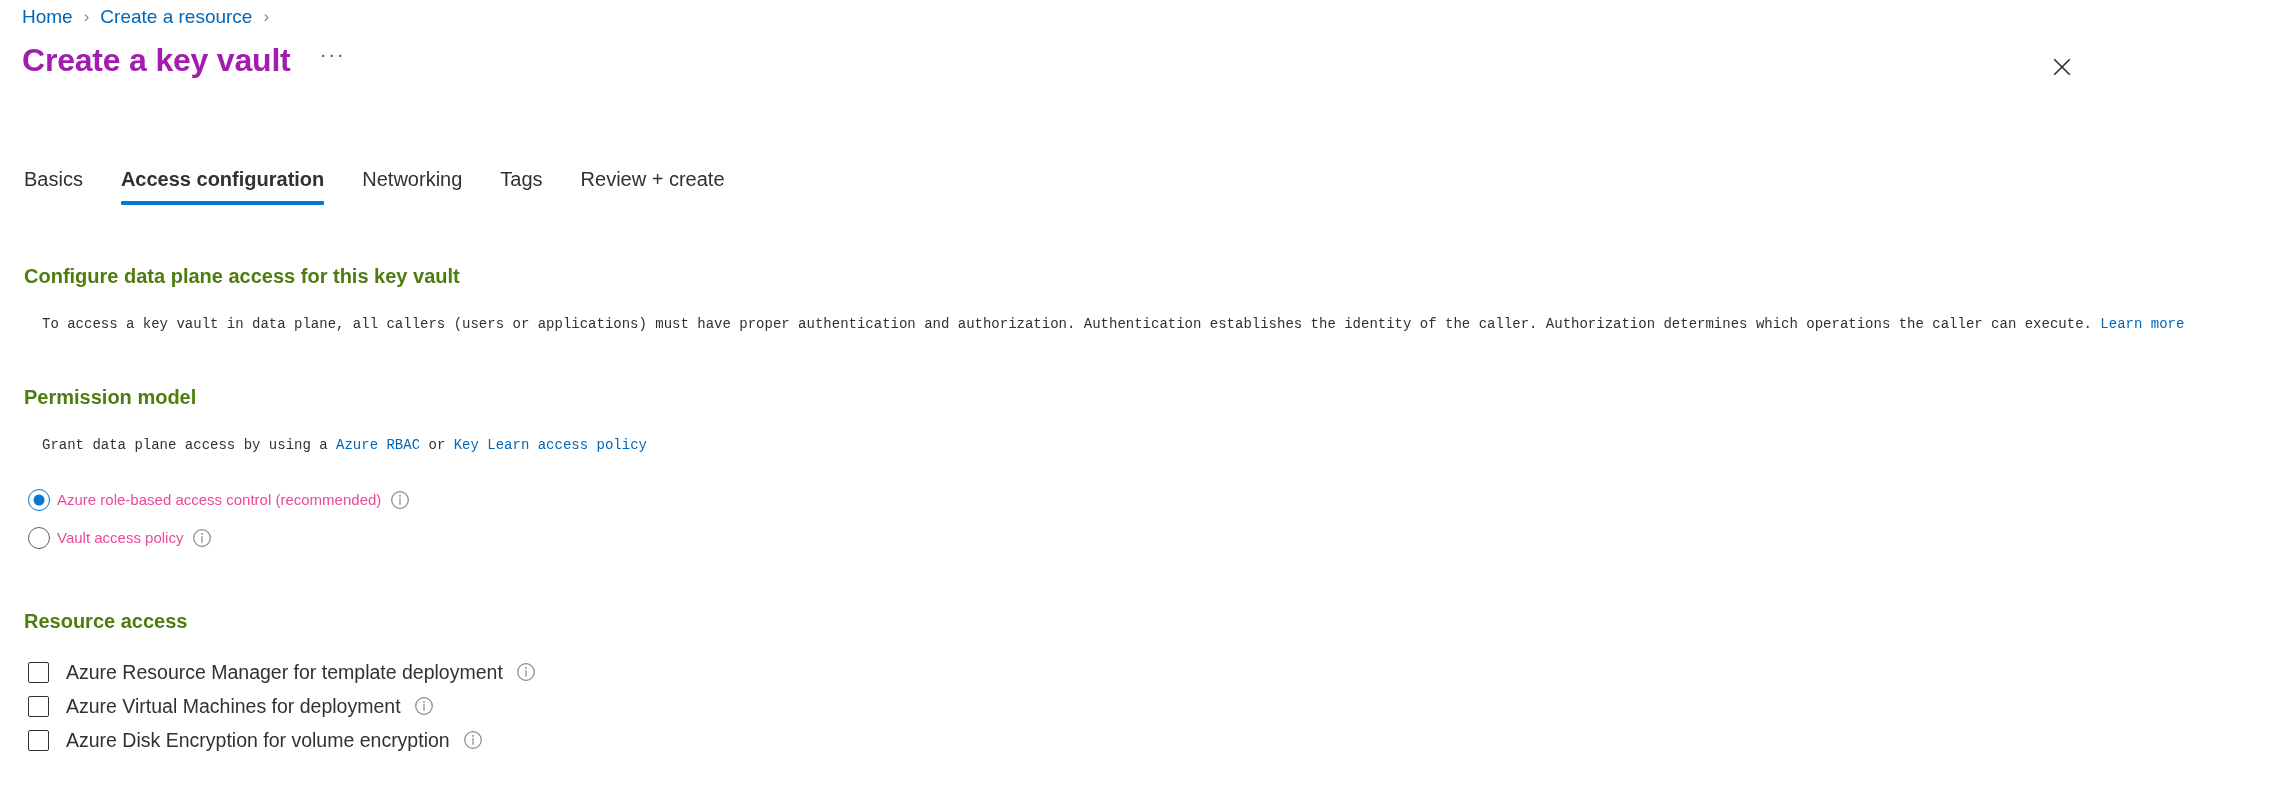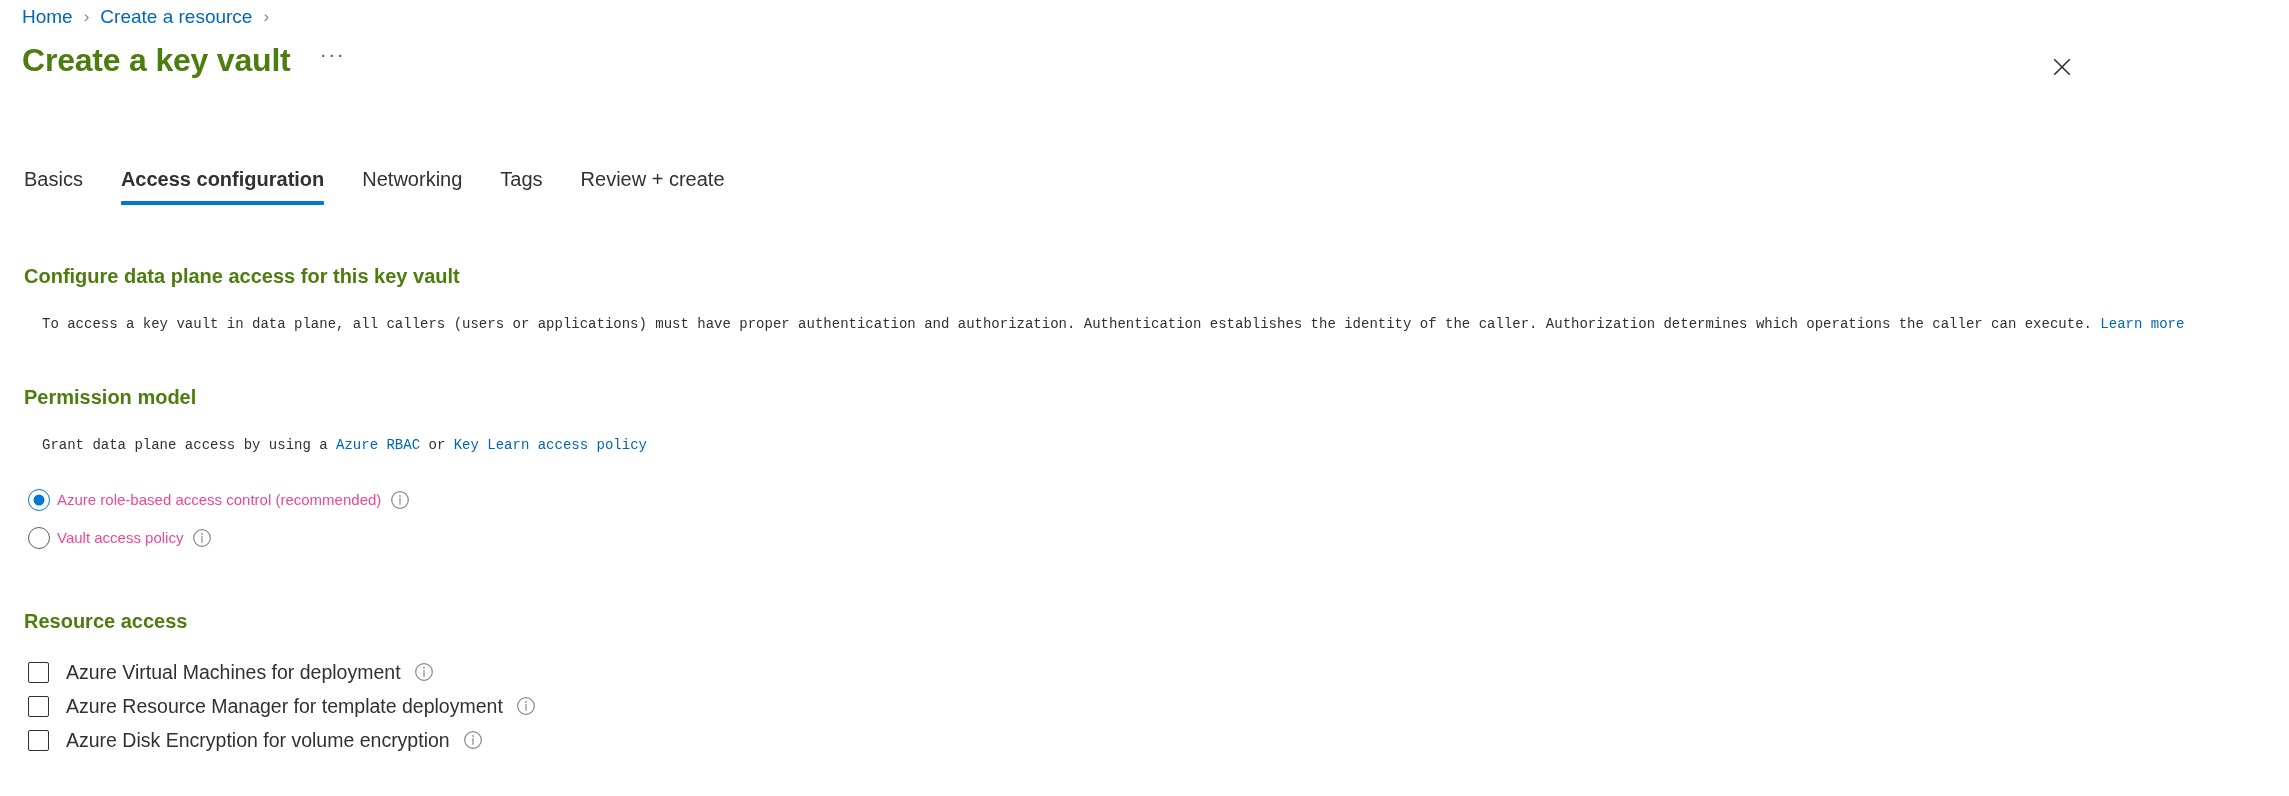--- a/index.html
+++ b/index.html
@@ -45,21 +45,21 @@
     position: absolute;
     left: 22px;
     top: 40px;
     display: flex;
     align-items: center;
   }
   .page-title {
     font-size: 32px;
     font-weight: 600;
     line-height: 40px;
-    color: #4d7c0f;
+    color: #a21caf;
     letter-spacing: -0.2px;
     white-space: nowrap;
     margin: 0;
   }
   .ellipsis-btn {
     margin-left: 25px;
     width: 34px;
     height: 34px;
     display: flex;
     align-items: center;
@@ -309,33 +309,33 @@
       </div>
     </div>
 
     <div class="block-resource">
       <h2 class="section-heading">Resource access</h2>
 
       <div class="checkbox-group">
 
         <div class="check-row">
           <span class="check-box"></span>
-          <span class="check-label">Azure Virtual Machines for deployment</span>
+          <span class="check-label">Azure Resource Manager for template deployment</span>
           <span class="info-icon">
             <svg width="20" height="20" viewBox="0 0 20 20">
               <circle cx="10" cy="10" r="8.3" fill="none" stroke="#8a8886" stroke-width="1.2"></circle>
               <circle cx="10" cy="5.9" r="0.95" fill="#8a8886"></circle>
               <path d="M10 8.6 L10 14.3" stroke="#8a8886" stroke-width="1.2" stroke-linecap="round"></path>
             </svg>
           </span>
         </div>
 
         <div class="check-row">
           <span class="check-box"></span>
-          <span class="check-label">Azure Resource Manager for template deployment</span>
+          <span class="check-label">Azure Virtual Machines for deployment</span>
           <span class="info-icon">
             <svg width="20" height="20" viewBox="0 0 20 20">
               <circle cx="10" cy="10" r="8.3" fill="none" stroke="#8a8886" stroke-width="1.2"></circle>
               <circle cx="10" cy="5.9" r="0.95" fill="#8a8886"></circle>
               <path d="M10 8.6 L10 14.3" stroke="#8a8886" stroke-width="1.2" stroke-linecap="round"></path>
             </svg>
           </span>
         </div>
 
         <div class="check-row">

